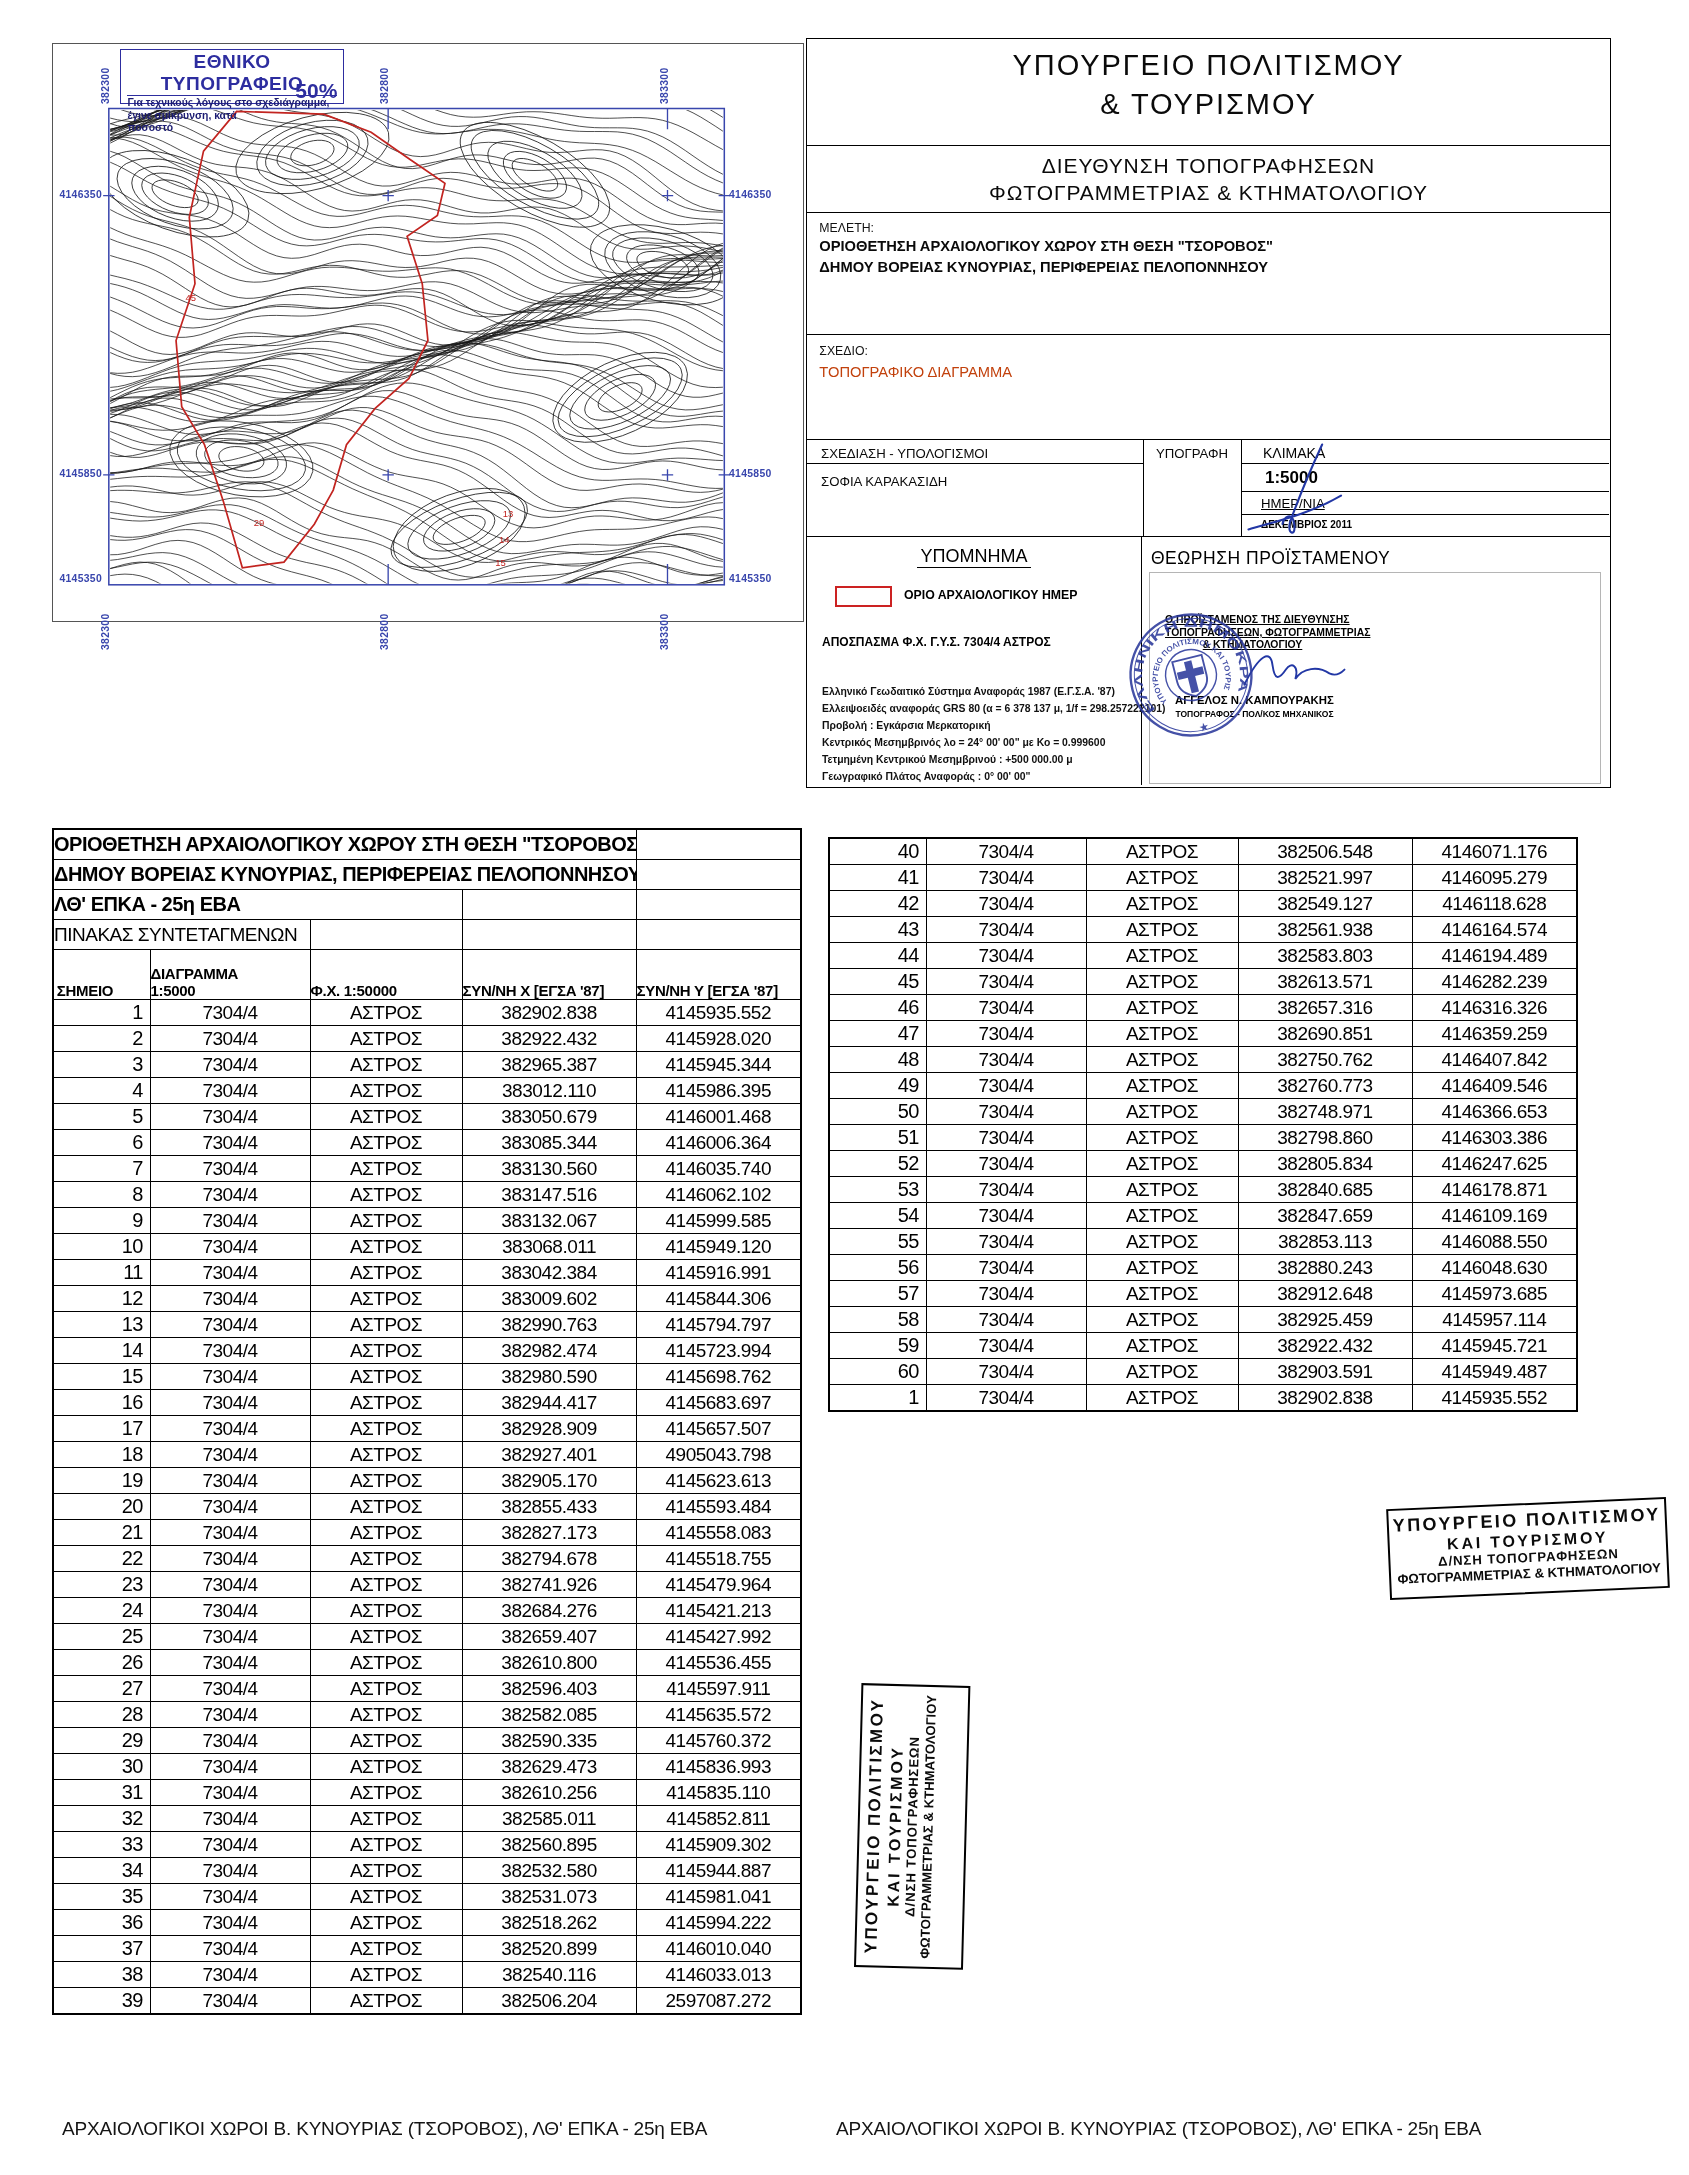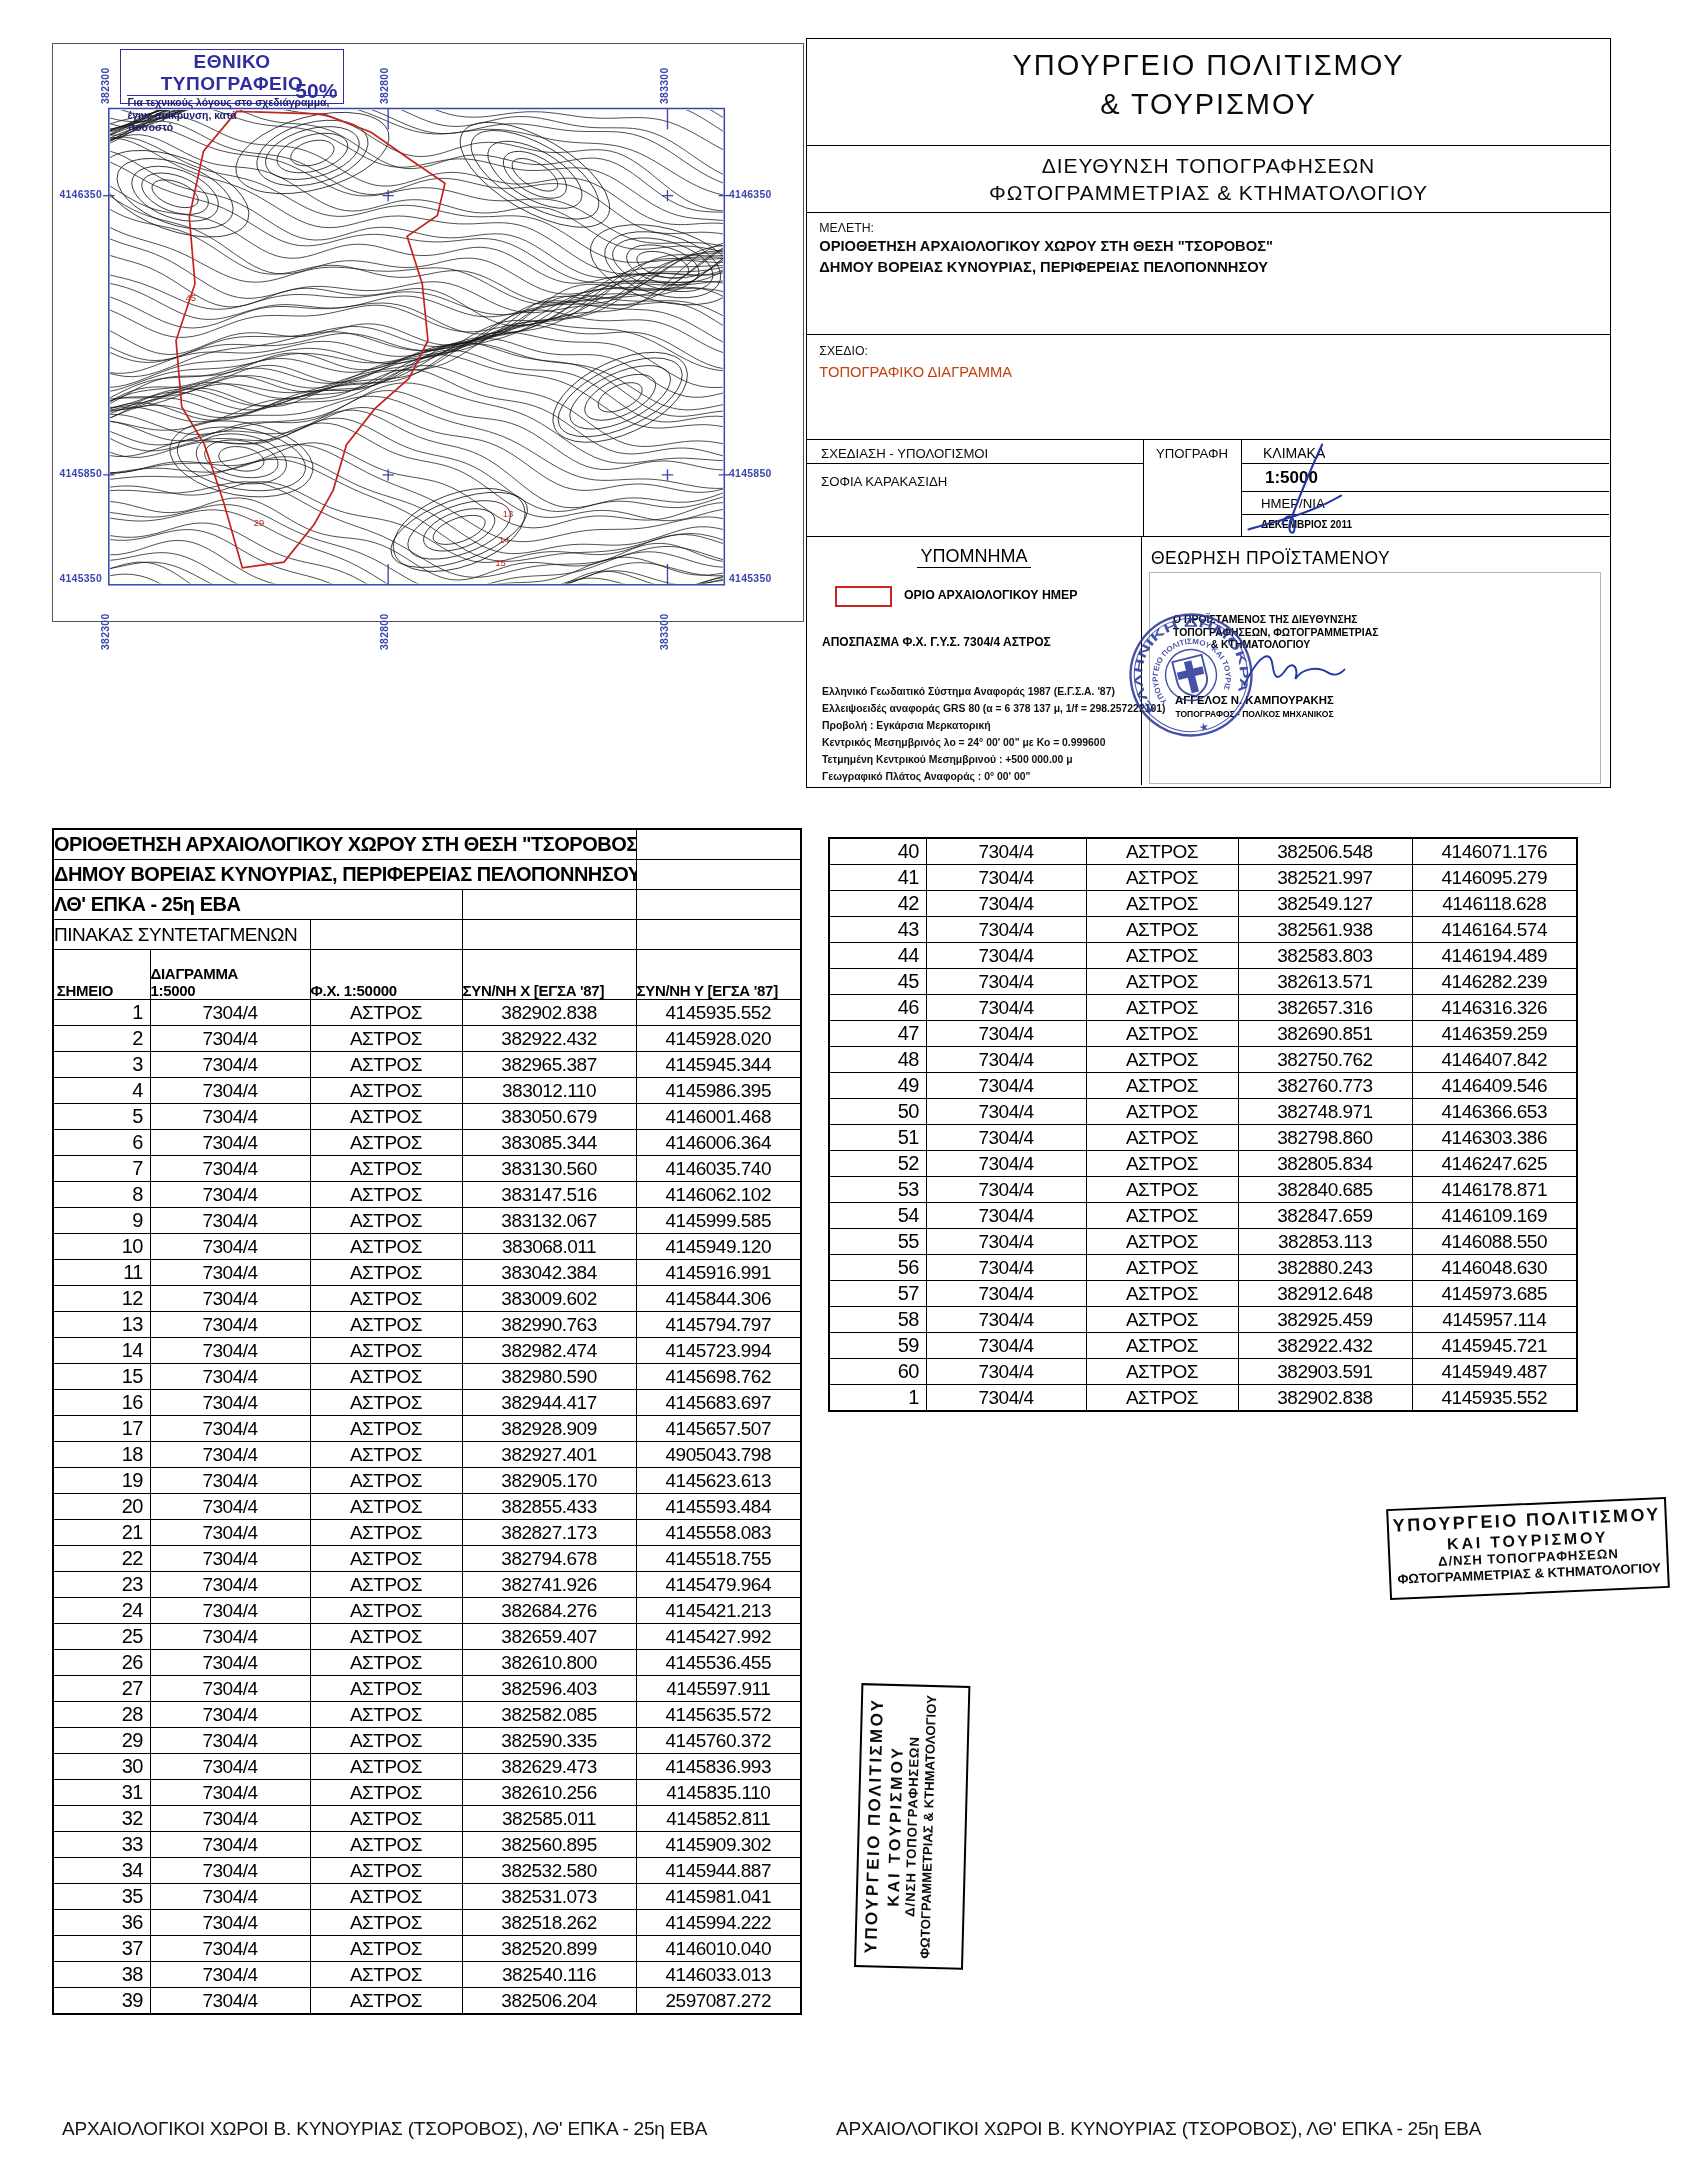--- a/index.html
+++ b/index.html
@@ -28,21 +28,21 @@
   .directorate{width:803px;text-align:center;font-size:21px;letter-spacing:0.9px;color:#0a0a0a;}
   .lbl{font-size:12.3px;color:#111;}
   .val{font-size:14.7px;color:#c2410c;}
   .valb{font-size:14.7px;font-weight:bold;color:#0a0a0a;}
   .hdr14{font-size:13.2px;color:#0a0a0a;}
   #legend-title{left:0;top:507px;width:334px;text-align:center;}
   #legend-title span{font-size:18px;border-bottom:1.9px solid #000;padding:0 3.8px 0.9px 3.8px;}
   #legend-swatch{left:28px;top:547px;width:53px;height:17px;border:2.8px solid #cc2222;}
   .note{font-size:10.4px;font-weight:bold;color:#101010;line-height:17.5px;white-space:nowrap;}
   #approval-inner{left:342px;top:533px;width:450px;height:210px;border:1.9px solid #b5b5b5;}
-  .appr-line{left:366px;width:175px;text-align:center;font-size:10.4px;font-weight:bold;white-space:nowrap;}
+  .appr-line{left:358px;width:175px;text-align:center;font-size:10.4px;font-weight:bold;white-space:nowrap;text-decoration:underline;}
   
   table.tbl{border-collapse:collapse;table-layout:fixed;width:748px;background:#fff;}
   table.tbl td{border:1.9px solid #000;overflow:hidden;white-space:nowrap;padding:0;}
   table.tbl{border:2.8px solid #000;}
   .trow td{font-size:20px;font-weight:bold;letter-spacing:-0.5px;padding-left:3.8px;height:29px;}
   .trow.norm td{font-weight:normal;font-size:19px;}
   .hrow td{font-size:15px;font-weight:bold;text-align:left;vertical-align:bottom;height:49px;letter-spacing:-0.3px;}
   .hrow td.first{text-align:left;padding-left:2.8px;}
   tbody.data td{height:25px;text-align:center;font-size:19px;letter-spacing:-0.5px;}
   tbody.data td.c0{text-align:right;padding-right:6.6px;font-size:20px;}
@@ -246,21 +246,21 @@
     <div class="abs hdr14" style="left:14px;top:407px;">ΣΧΕΔΙΑΣΗ - ΥΠΟΛΟΓΙΣΜΟΙ</div>
     <div class="abs hdr14" style="left:336px;top:407px;width:98px;text-align:center;">ΥΠΟΓΡΑΦΗ</div>
     <div class="abs" style="left:456px;top:406px;font-size:14px;">ΚΛΙΜΑΚΑ</div>
     <div class="hline" style="top:424px;width:336px;"></div>
     <div class="hline" style="top:424px;left:434px;width:368px;"></div>
     <div class="vline" style="left:336px;top:400px;height:97px;"></div>
     <div class="vline" style="left:434px;top:400px;height:97px;"></div>
     <div class="abs hdr14" style="left:14px;top:435px;">ΣΟΦΙΑ ΚΑΡΑΚΑΣΙΔΗ</div>
     <div class="abs" style="left:458px;top:429px;font-size:17px;font-weight:bold;">1:5000</div>
     <div class="hline" style="top:452px;left:434px;width:368px;"></div>
-    <div class="abs" style="left:454px;top:457px;font-size:13.2px;">ΗΜΕΡ/ΝΙΑ</div>
+    <div class="abs" style="left:454px;top:457px;font-size:13.2px;text-decoration:underline;">ΗΜΕΡ/ΝΙΑ</div>
     <div class="hline" style="top:475px;left:434px;width:368px;"></div>
     <div class="abs" style="left:454px;top:480px;font-size:10px;font-weight:bold;">ΔΕΚΕΜΒΡΙΟΣ 2011</div>
     <div class="hline" style="top:497px;width:803px;"></div>
     <div class="vline" style="left:334px;top:497px;height:249px;"></div>
 
     <div class="abs" id="legend-title"><span>ΥΠΟΜΝΗΜΑ</span></div>
     <div class="abs" id="legend-swatch"></div>
     <div class="abs" style="left:97px;top:549px;font-size:12.3px;font-weight:bold;">ΟΡΙΟ ΑΡΧΑΙΟΛΟΓΙΚΟΥ ΗΜΕΡ</div>
     <div class="abs" style="left:15px;top:596px;font-size:12px;font-weight:bold;">ΑΠΟΣΠΑΣΜΑ Φ.Χ. Γ.Υ.Σ.  7304/4 ΑΣΤΡΟΣ</div>
     <div class="abs note" style="left:15px;top:644px;">Ελληνικό Γεωδαιτικό Σύστημα Αναφοράς 1987 (Ε.Γ.Σ.Α. '87)</div>

